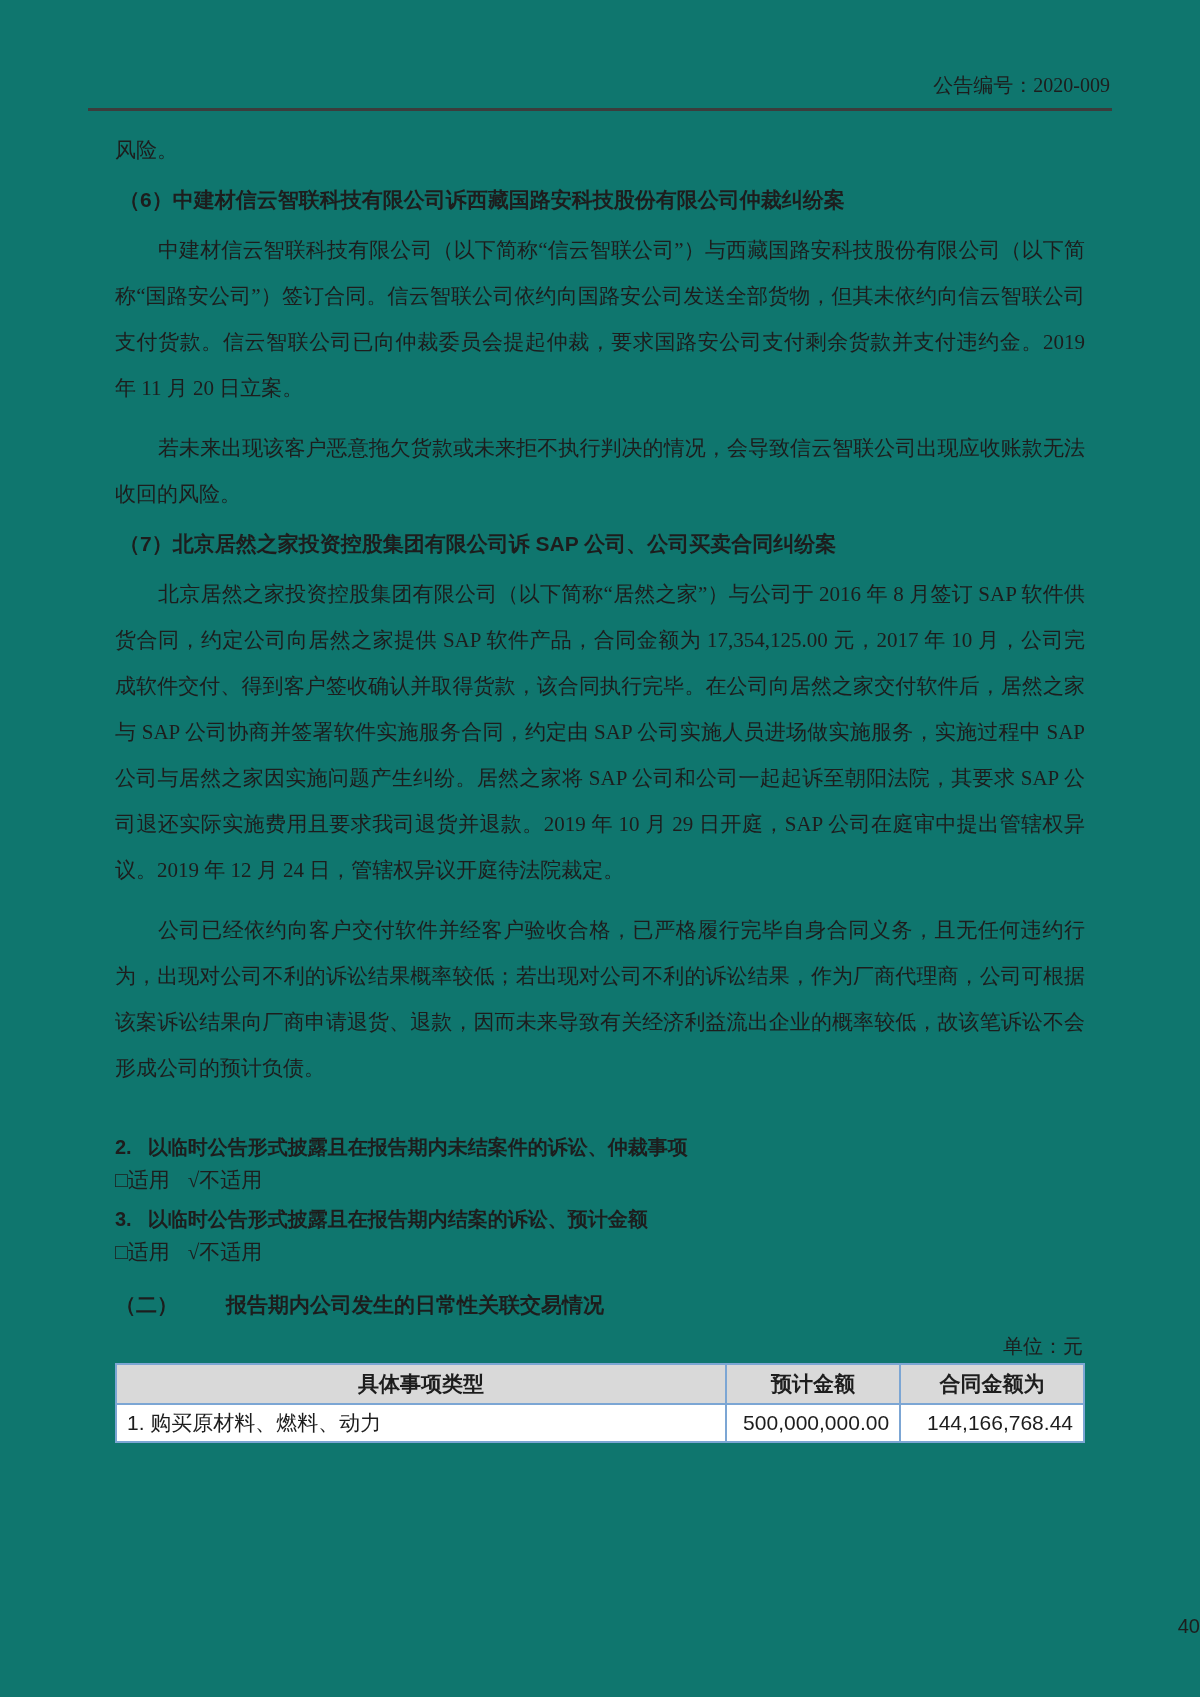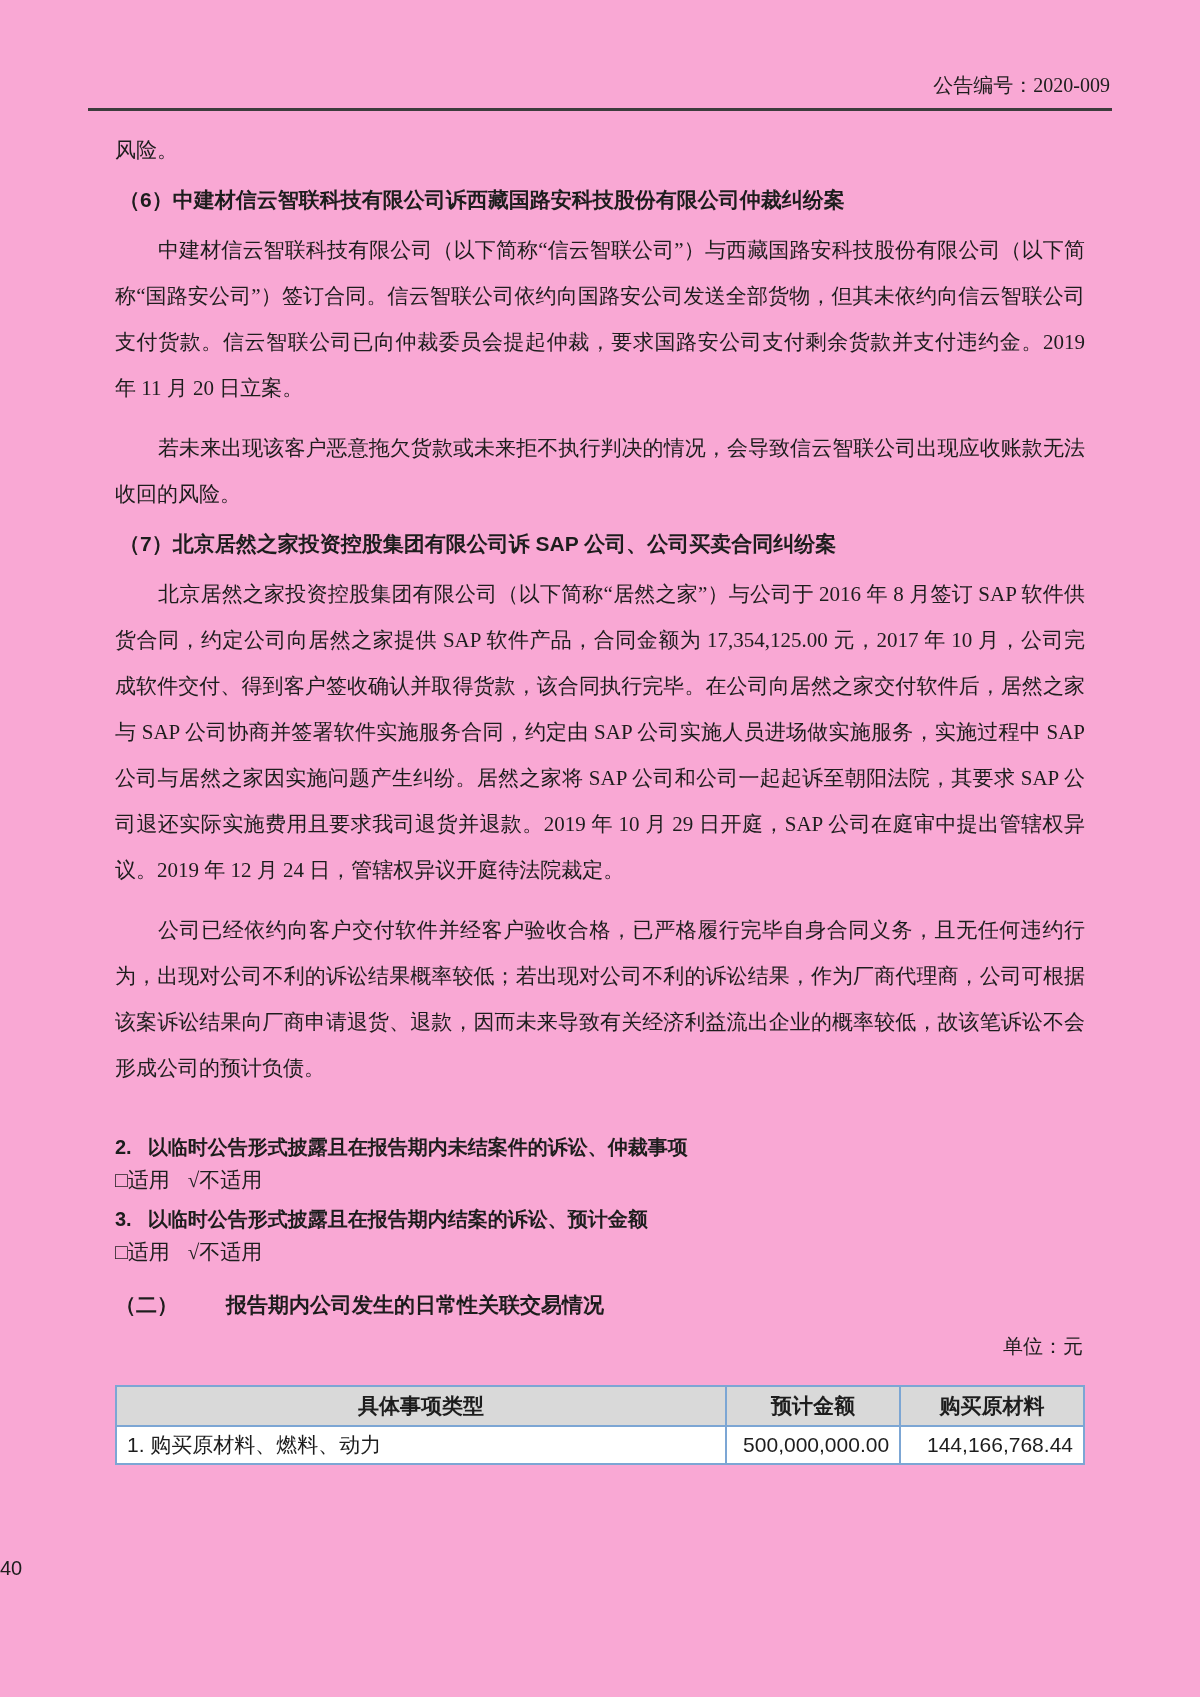--- a/index.html
+++ b/index.html
@@ -1,21 +1,21 @@
 <!DOCTYPE html>
 <html lang="zh"><head>
 <meta charset="utf-8">
 <style>
   html, body { margin: 0; padding: 0; background: #ffffff; }
   .page {
     position: relative;
     width: 1200px;
     height: 1697px;
     margin: 0 auto;
-    background: #f9a8d4;
+    background: #0f766e;
     color: #1d1d1d;
     overflow: hidden;
     font-family: "Liberation Serif", "DejaVu Serif", serif;
   }
   
   .doc-header { padding-top: 72px; margin: 0 88px; }
   .doc-number {
     text-align: right;
     font-size: 20px;
     line-height: 26px;
@@ -72,21 +72,21 @@
   .unit-line {
     margin-top: 4px;
     text-align: right;
     font-size: 20px;
     line-height: 30px;
     padding-right: 2px;
   }
   table.rel-table {
     width: 100%;
     border-collapse: collapse;
-    margin-top: 24px;
+    margin-top: 2px;
     table-layout: fixed;
     font-family: "Liberation Sans", "DejaVu Sans", sans-serif;
   }
   table.rel-table th, table.rel-table td {
     border: 2px solid #7ca6d4;
   }
   table.rel-table th {
     background: #d9d9d9;
     font-weight: 700;
     font-size: 21px;
@@ -99,24 +99,24 @@
     padding: 4px 10px;
     height: 28px;
     background: #ffffff;
   }
   td.cell-type { text-align: left; padding-left: 14px; }
   td.cell-amount { text-align: right; padding-right: 14px; }
   col.c1 { width: 63%; } col.c2 { width: 18%; } col.c3 { width: 19%; }
   
   .page-number {
     position: absolute;
-    top: 1556px;
+    top: 1614px;
     left: 0;
     width: 100%;
-    text-align: left;
+    text-align: right;
     font-family: "Liberation Sans", "DejaVu Sans", sans-serif;
     font-size: 20px;
     line-height: 24px;
   }
 </style>
 </head>
 <body>
 
 <div class="page">
 
@@ -161,21 +161,21 @@
     <table class="rel-table">
       <colgroup>
         <col class="c1">
           <col class="c2">
           <col class="c3">
       </colgroup>
       <thead>
         <tr>
           <th>具体事项类型</th>
           <th>预计金额</th>
-          <th>购买原材料</th>
+          <th>合同金额为</th>
         </tr>
       </thead>
       <tbody>
         <tr>
           <td class="cell-type">1. 购买原材料、燃料、动力</td>
           <td class="cell-amount">500,000,000.00</td>
           <td class="cell-amount">144,166,768.44</td>
         </tr>
       </tbody>
     </table>

